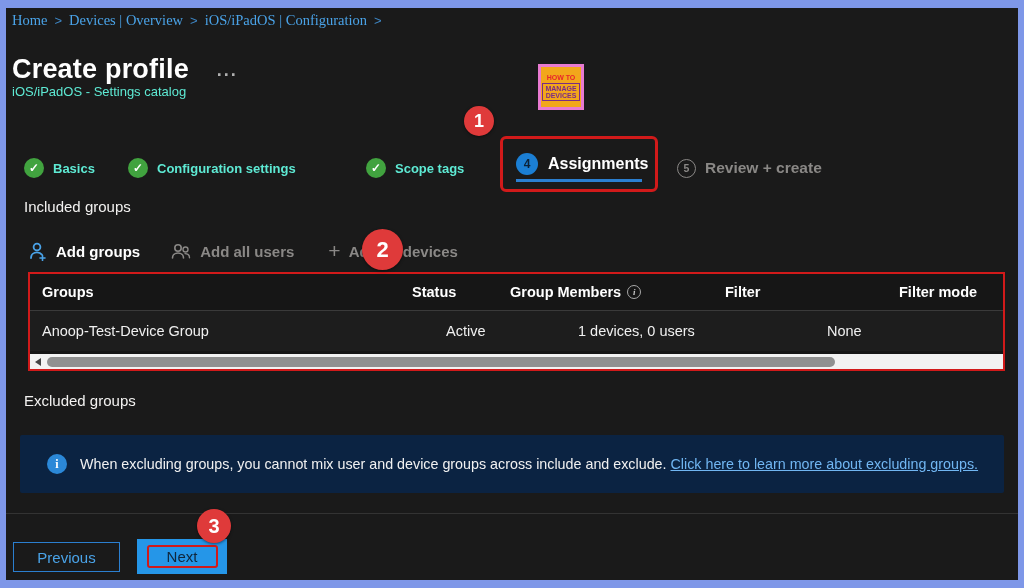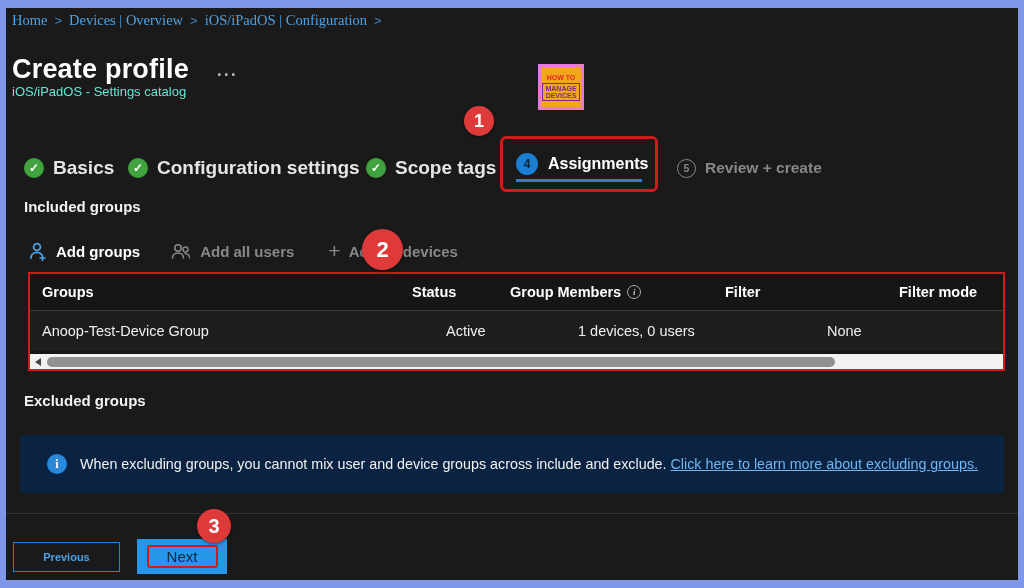--- a/index.html
+++ b/index.html
@@ -31,36 +31,36 @@
     line-height:7px; text-align:center; padding:1px 2px; margin-top:1px; }
   
   .ann { position:absolute; background:#df3a3a; border-radius:50%; color:#fff;
     font-weight:bold; display:flex; align-items:center; justify-content:center; z-index:40;
     box-shadow:0 1px 3px rgba(0,0,0,.5); }
   .ann1 { left:458px; top:98px; width:30px; height:30px; font-size:18px; }
   .ann2 { left:356px; top:221px; width:41px; height:41px; font-size:22px; }
   .ann3 { left:191px; top:501px; width:34px; height:34px; font-size:20px; }
   
   .step { position:absolute; top:140px; height:40px; display:flex; align-items:center; gap:9px; }
-  .step-label { font-size:19px; font-weight:600; color:#e5e5e5; white-space:nowrap; }
+  .step-label { font-size:13px; font-weight:600; color:#5eead4; white-space:nowrap; }
   .check { width:20px; height:20px; border-radius:50%; background:#41a33f; color:#fff;
     display:flex; align-items:center; justify-content:center; font-size:12px; font-weight:bold; }
   .assign-box { position:absolute; left:494px; top:128px; width:158px; height:56px;
     border:3px solid #d11a1a; border-radius:6px; display:flex; align-items:center; gap:10px;
     padding-left:13px; }
   .num-current { width:22px; height:22px; border-radius:50%; background:#1b7fd4; color:#0c2237;
     display:flex; align-items:center; justify-content:center; font-size:12px; font-weight:bold; }
   .assign-label { font-size:16px; font-weight:bold; color:#fff; }
   .assign-underline { position:absolute; left:13px; right:13px; bottom:7px; height:3px; background:#2b7fd0; }
   .step-upcoming { left:671px; }
   .num-upcoming { width:19px; height:19px; border-radius:50%; border:1.5px solid #8a8886; color:#8a8886;
     display:flex; align-items:center; justify-content:center; font-size:10.5px; font-weight:bold; }
   .label-upcoming { color:#8a8886; font-weight:600; font-size:15.5px; }
   
-  .section-heading { position:absolute; left:18px; font-size:15px; font-weight:700; color:#f3f2f1;text-align:right; }
+  .section-heading { position:absolute; left:18px; font-size:15px; font-weight:400; color:#f3f2f1;text-align:right; }
   .h-included { top:190px; }
   .h-excluded { top:384px; }
   
   .toolbar { position:absolute; left:22px; top:226px; height:34px; display:flex; align-items:center; }
   .tb-item { display:flex; align-items:center; gap:8px; cursor:pointer; }
   .tb-label-active { color:#fff; font-weight:600; font-size:15px; }
   .tb-label-dim { color:#8a8886; font-weight:600; font-size:15px; }
   .tb-gap1 { margin-left:30px; } .tb-gap2 { margin-left:34px; }
   .plus-glyph { color:#8a8886; font-size:21px; font-weight:400; line-height:20px; }
   
@@ -84,21 +84,21 @@
   .banner { position:absolute; left:14px; top:427px; width:984px; height:58px; background:#0b2342;
     border-radius:2px; display:flex; align-items:center; z-index:5; }
   .banner-icon { width:20px; height:20px; border-radius:50%; background:#2b88d8; color:#fff;
     font-weight:bold; font-size:12px; font-family:"Liberation Serif",serif; display:flex;
     align-items:center; justify-content:center; margin-left:27px; flex-shrink:0; }
   .banner-text { margin-left:13px; font-size:14.3px; color:#f1f1f1; }
   .banner-link { color:#71b6f2; text-decoration:underline; cursor:pointer; }
   
   .footer-divider { position:absolute; left:0; right:0; top:505px; height:1px; background:#333; }
   .btn-previous { position:absolute; left:7px; top:534px; width:107px; height:30px;
-    background:transparent; border:1px solid #2b7fd0; color:#4aa3e8; font-size:11px; font-weight:700;
+    background:transparent; border:1px solid #2b7fd0; color:#4aa3e8; font-size:15px; font-weight:400;
     font-family:"Liberation Sans",sans-serif; cursor:pointer; }
   .btn-next { position:absolute; left:131px; top:531px; width:90px; height:35px;
     background:#2596e8; border:none; color:#10273d; font-size:15px; font-weight:normal;
     font-family:"Liberation Sans",sans-serif; cursor:pointer; }
   .next-redbox { position:absolute; left:10px; right:9px; top:6px; bottom:6px;
     border:2px solid #d11a1a; border-radius:3px; pointer-events:none; }
 </style>
 </head>
 <body>
 

